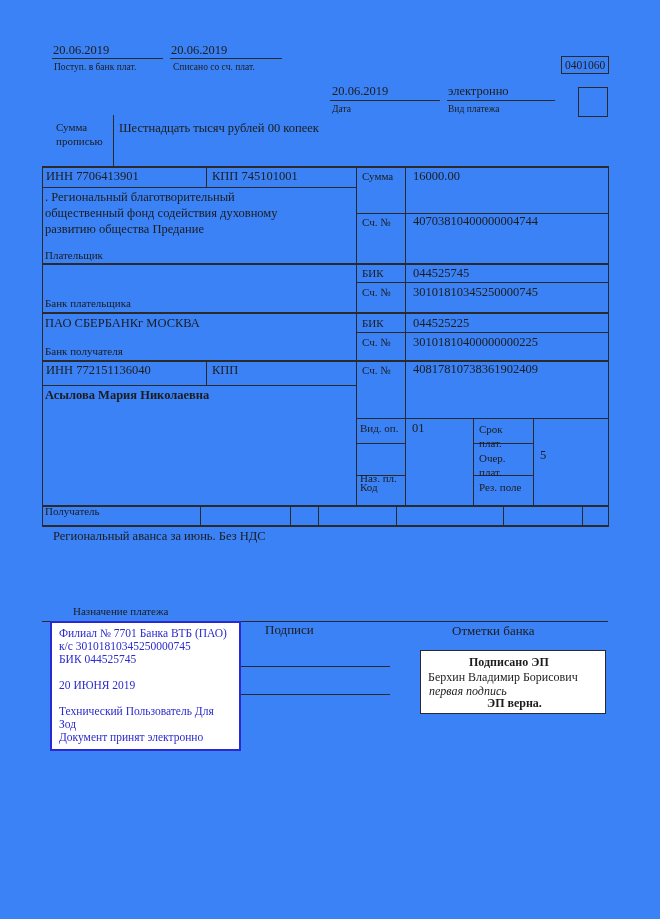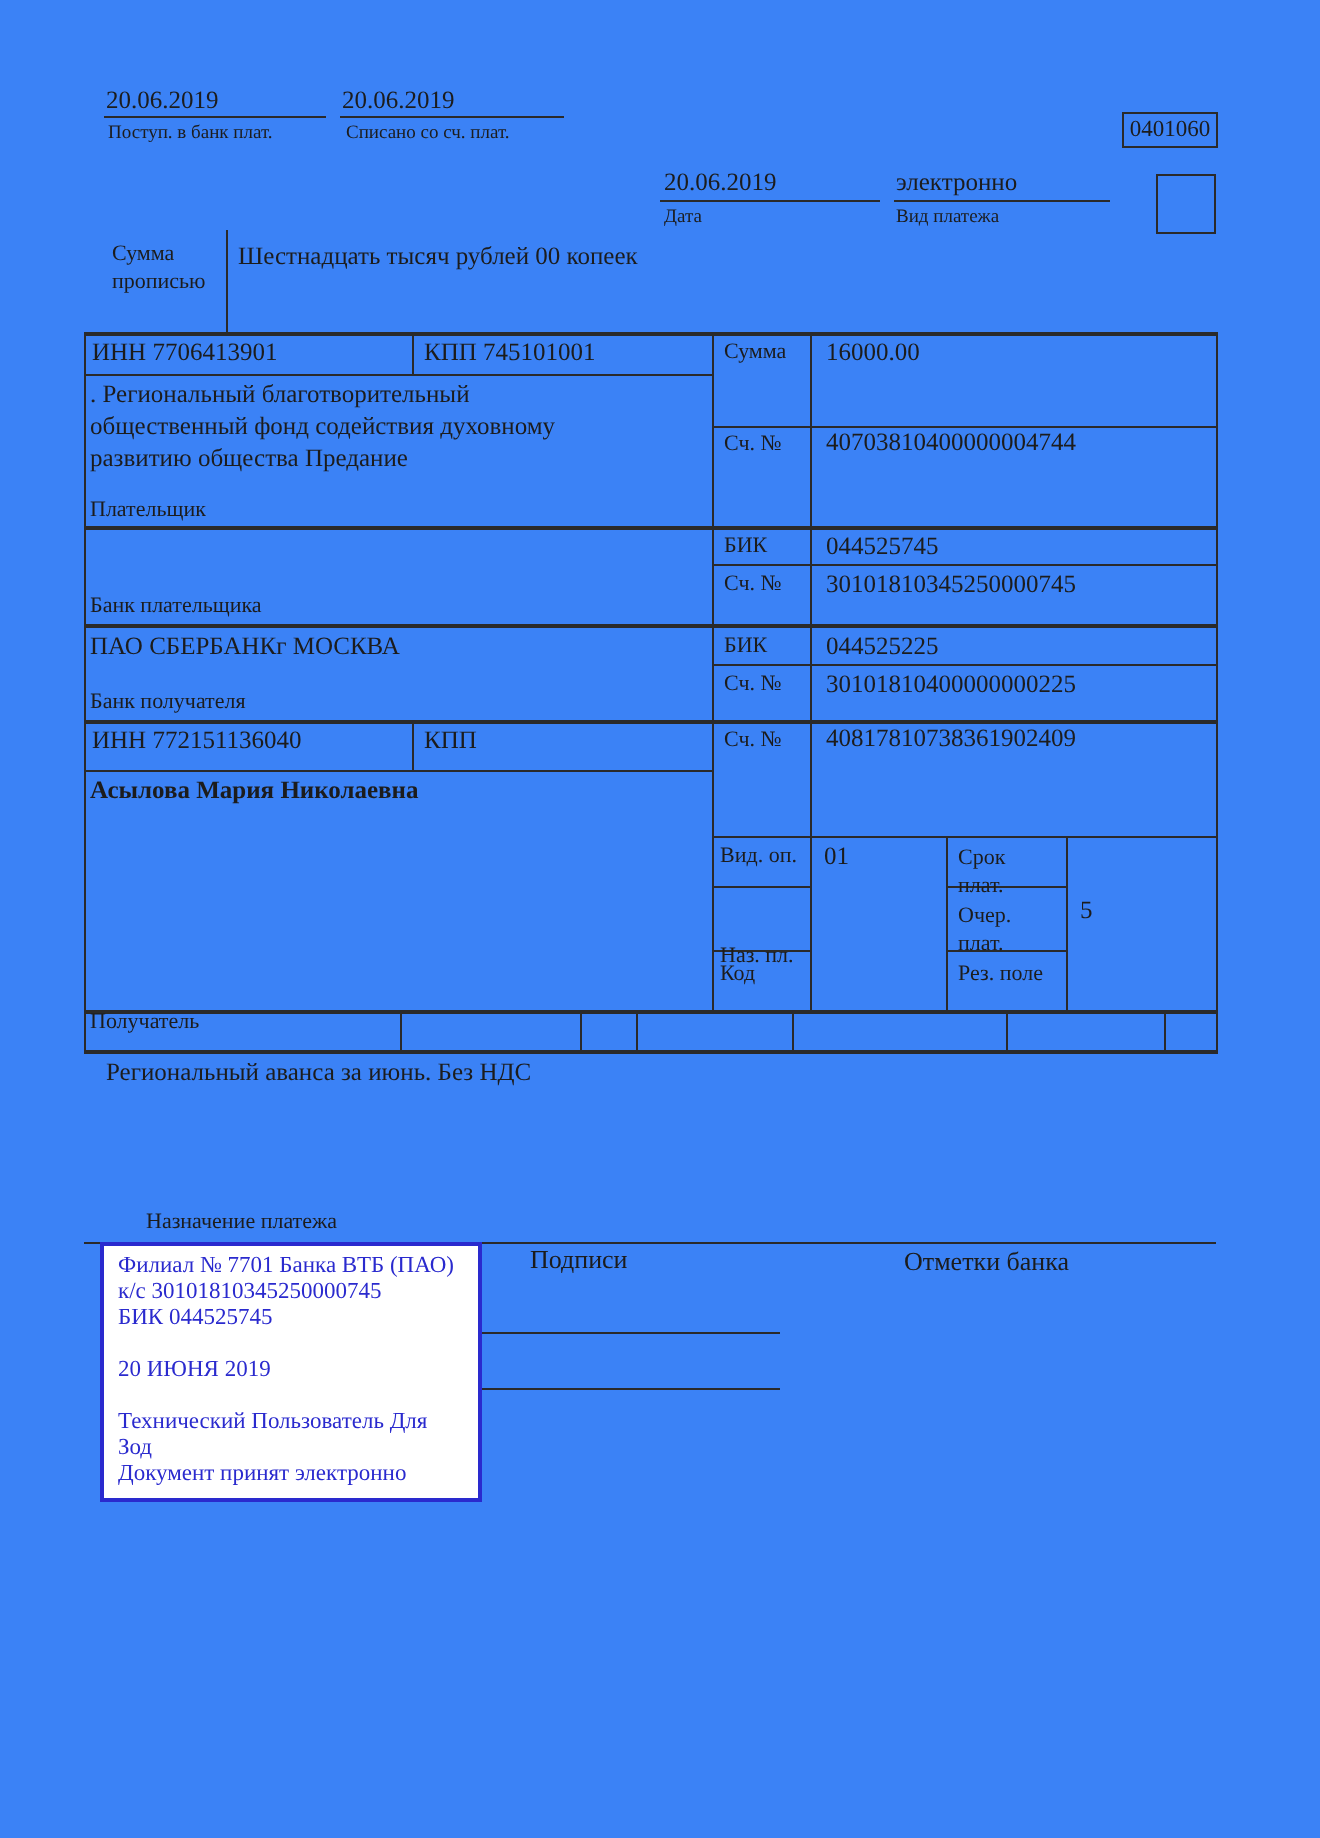--- a/index.html
+++ b/index.html
@@ -146,14 +146,20 @@
 Технический Пользователь Для
 Зод
 Документ принят электронно</div>
 
   <div class="t" style="left:265px;top:623px;font-size:13px;">Подписи</div>
   <div class="hl" style="left:236px;top:666px;width:154px;"></div>
   <div class="hl" style="left:236px;top:694px;width:154px;"></div>
 
   <div class="t" style="left:452px;top:624px;font-size:13px;">Отметки банка</div>
 
+  <div id="bank-stamp">
+    <div class="bold" style="left:48px;top:4px;">Подписано ЭП</div>
+    <div style="left:7px;top:19px;">Берхин Владимир Борисович</div>
+    <div class="it" style="left:8px;top:33px;">первая подпись</div>
+    <div class="bold" style="left:66px;top:45px;">ЭП верна.</div>
+  </div>
 
 </div>
 
 </body></html>

